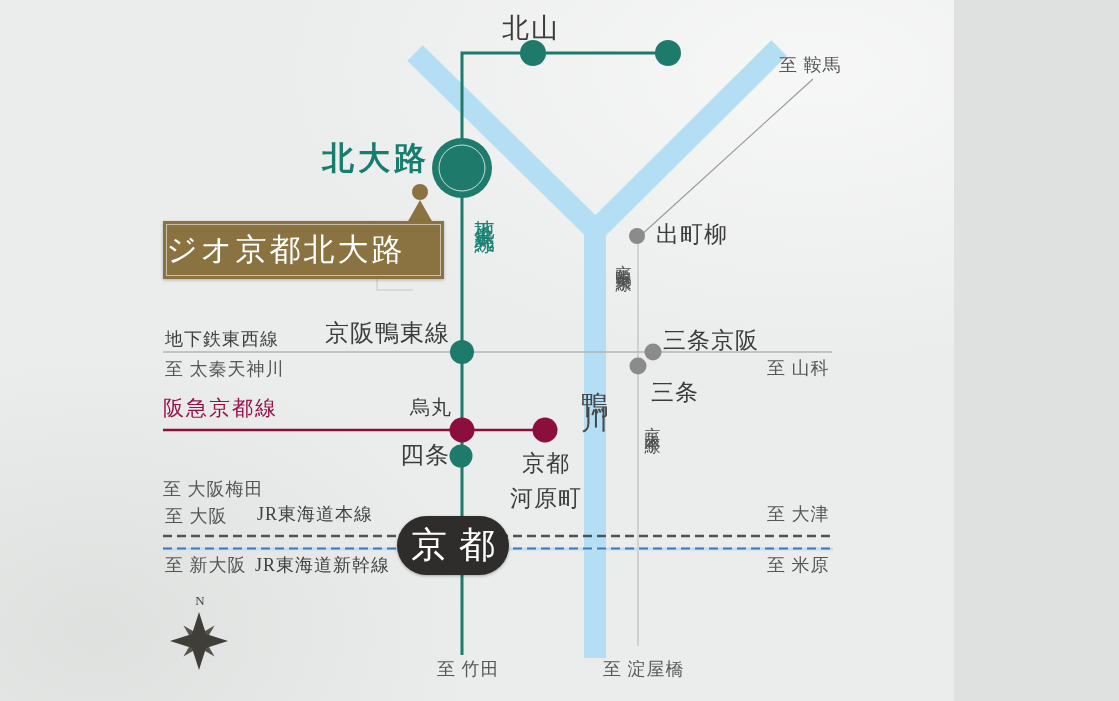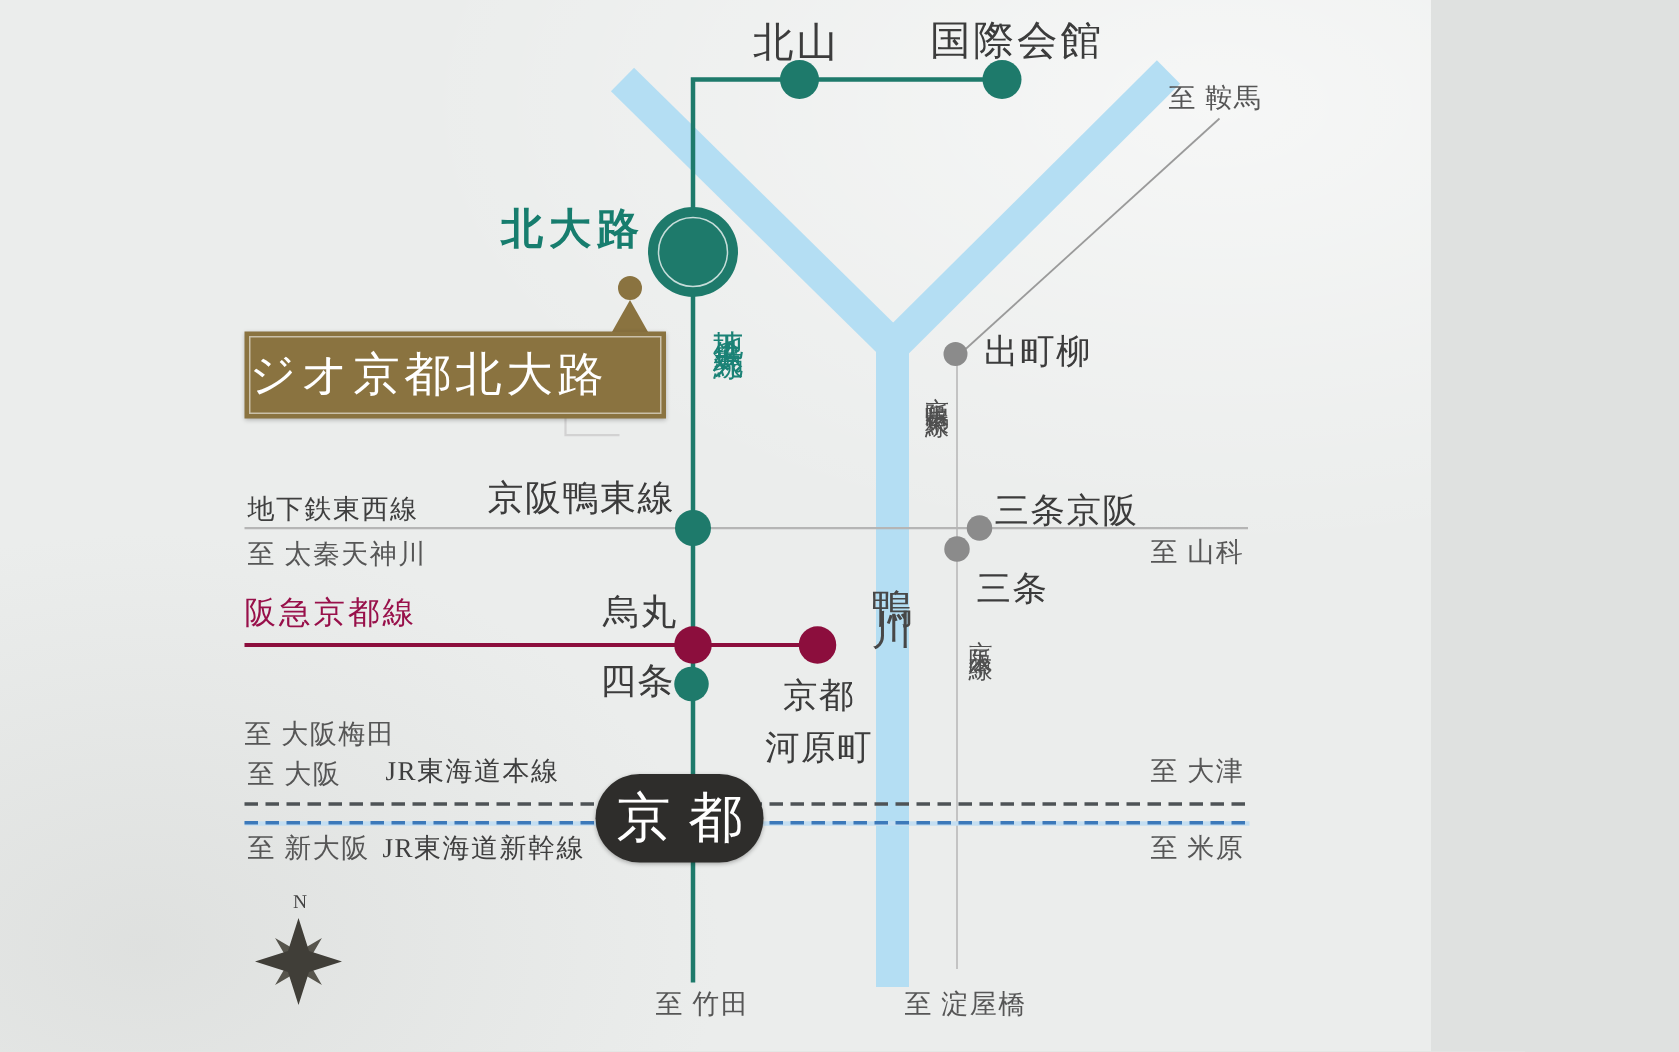--- a/index.html
+++ b/index.html
@@ -22,21 +22,21 @@
     line-height:1.1;
   }
   .station{font-size:23px;letter-spacing:1px;}
   .big-station{font-size:27px;letter-spacing:2px;transform:translateX(-50%);}
   .dest{font-size:18px;color:#565656;letter-spacing:1px;}
   .line-name{font-size:18px;color:#3f3f3f;letter-spacing:1px;}
   .vtext{writing-mode:vertical-rl;text-orientation:upright;}
   .right-align{transform:translateX(-100%);}
   .center-align{transform:translateX(-50%);}
 
-  .kitaoji-label{font-size:28px;letter-spacing:4px;color:#177d6e;font-weight:bold;font-family:Liberation Mono, monospace;}
+  .kitaoji-label{font-size:32px;letter-spacing:4px;color:#177d6e;font-weight:bold;}
   .subway-karasuma-label{font-size:20px;letter-spacing:3px;color:#1b8276;}
   .keihan-oto-label{font-size:16px;letter-spacing:3px;color:#4f4f4f;}
   .keihan-main-label{font-size:16px;letter-spacing:4px;color:#4f4f4f;}
   .kamogawa-label{font-size:27px;letter-spacing:13px;color:#474747;}
   .hankyu-label{font-size:21px;color:#98104a;letter-spacing:2px;}
   .kawaramachi-label{font-size:23px;text-align:center;line-height:1.5;letter-spacing:1px;}
   .compass-n{font-size:13px;color:#444;transform:translateX(-50%);}
 
   .property-badge{
     position:absolute;left:163px;top:221px;width:281px;height:58px;
@@ -104,21 +104,20 @@
 
     <path d="M377,277 L377,290 L413,290" stroke="#d2d2d2" stroke-width="1.5" fill="none"></path>
 
     <g>
       <polygon points="199,634.5 214.6,625.4 205.5,641 214.6,656.6 199,647.5 183.4,656.6 192.5,641 183.4,625.4" fill="#56544c"></polygon>
       <polygon points="199,612 206,634 228,641 206,648 199,670 192,648 170,641 192,634" fill="#403e38"></polygon>
     </g>
   </svg>
 
   <div class="label big-station" style="left:531px;top:14px;">北山</div>
-  <div class="label big-station" style="left:678px;top:13px;">国際会館</div>
   <div class="label dest" style="left:779px;top:56px;">至 鞍馬</div>
 
   <div class="label kitaoji-label right-align" style="left:430px;top:141px;">北大路</div>
 
   <div class="property-badge">
     <div class="property-badge-inner"></div>
     <div class="property-badge-text">ジオ京都北大路</div>
   </div>
 
   <div class="label vtext subway-karasuma-label" style="left:474px;top:204px;">地下鉄烏丸線</div>
@@ -132,21 +131,21 @@
 
   <div class="label station" style="left:663px;top:328px;">三条京阪</div>
   <div class="label station" style="left:651px;top:380px;">三条</div>
   <div class="label dest" style="left:767px;top:359px;">至 山科</div>
 
   <div class="label vtext kamogawa-label" style="left:579px;top:371px;">鴨川</div>
   <div class="label vtext keihan-main-label" style="left:644px;top:414px;">京阪本線</div>
 
   <div class="label hankyu-label" style="left:163px;top:397px;">阪急京都線</div>
   <div class="label dest" style="left:163px;top:437px;margin-top:43px;">至 大阪梅田</div>
-  <div class="label station right-align" style="left:452px;top:396px;font-size:24px;text-align:right;">烏丸</div>
+  <div class="label station right-align" style="left:452px;top:396px;font-size:20px;text-align:right;">烏丸</div>
   <div class="label station right-align" style="left:450px;top:442px;font-size:24px;">四条</div>
 
   <div class="label kawaramachi-label center-align" style="left:546px;top:447px;">
     <div>京都</div>
     <div>河原町</div>
   </div>
 
   <div class="label dest" style="left:165px;top:507px;">至 大阪</div>
   <div class="label line-name" style="left:257px;top:505px;">JR東海道本線</div>
   <div class="label dest" style="left:767px;top:505px;">至 大津</div>

